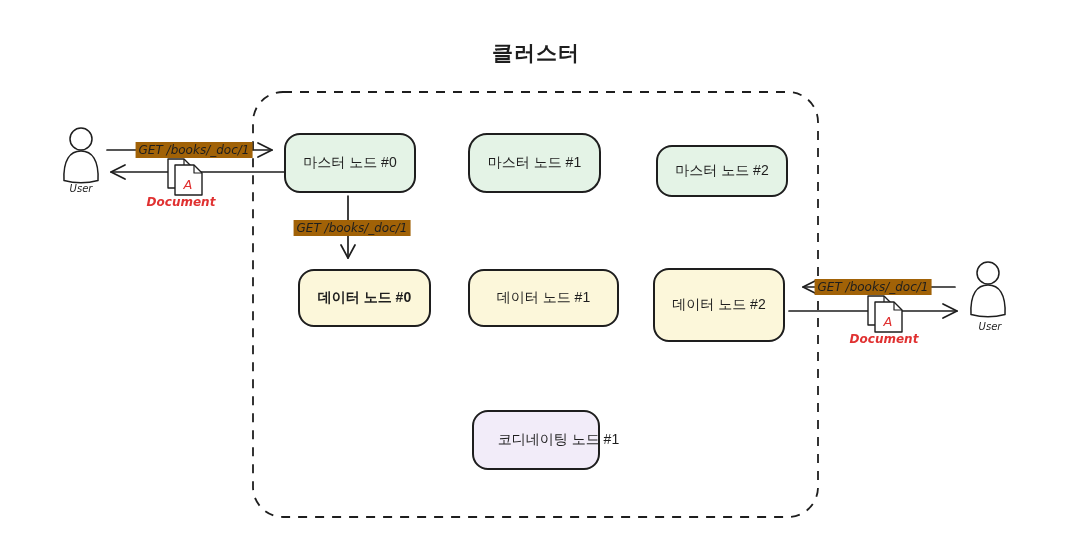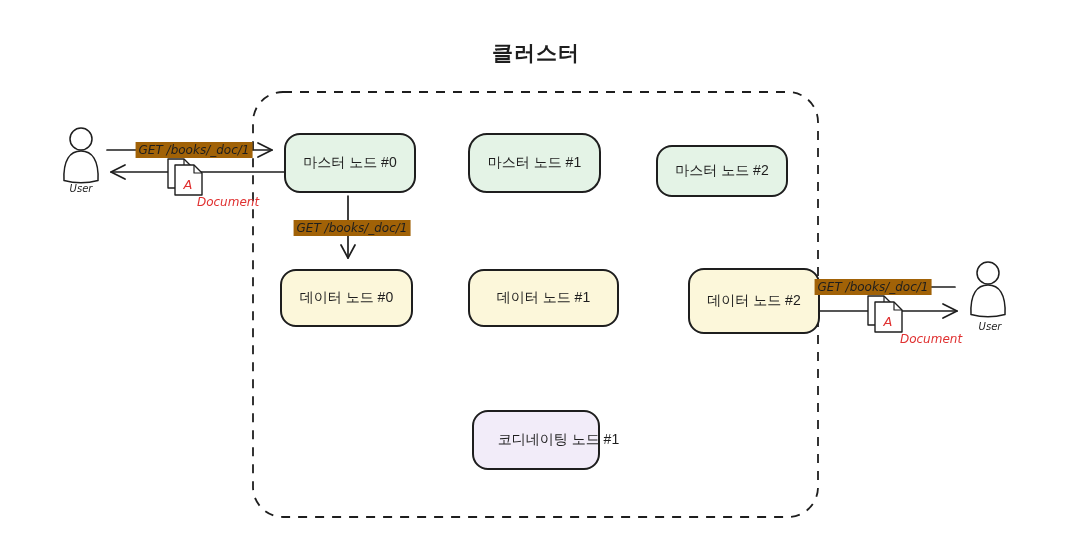--- a/index.html
+++ b/index.html
@@ -29,21 +29,21 @@
   .node.master{background:var(--master-fill);}
   .node.data{background:var(--data-fill);}
   .node.coordinating{background:var(--coordinating-fill);padding-left:45px;}
   .hand{
     position:absolute;z-index:3;transform:translate(-50%,-50%);
     font-family:"DejaVu Sans",sans-serif;font-style:italic;
     color:var(--stroke);white-space:nowrap;
   }
   .get-label{font-size:12px;background:#a16207;padding:1px 3px;}
   .user-label{font-size:10px;}
-  .doc-label{font-size:12px;color:var(--accent-red);font-weight:normal;margin-left:47px;}
+  .doc-label{font-size:12px;color:var(--accent-red);font-weight:bold;}
   .sheet{fill:#ffffff;stroke:var(--stroke);stroke-width:1.4;stroke-linejoin:round;}
   .fold{fill:none;stroke:var(--stroke);stroke-width:1.2;stroke-linejoin:round;}
   .arrow{fill:none;stroke:var(--stroke);stroke-width:1.7;stroke-linecap:round;stroke-linejoin:round;}
   .figure{fill:#ffffff;stroke:var(--stroke);stroke-width:1.5;}
   .doc-letter{font-family:"DejaVu Sans",sans-serif;font-style:italic;font-size:13px;fill:var(--accent-red);text-anchor:middle;}
 </style>
 </head>
 <body>
 
 <div class="canvas">
@@ -103,23 +103,23 @@
       <text class="doc-letter" x="888" y="326">A</text>
     </g>
   </svg>
 
   <div class="title" style="left:536px;top:53px;">클러스터</div>
 
   <div class="node master" style="left:284px;top:133px;width:132px;height:60px;">마스터 노드 #0</div>
   <div class="node master" style="left:468px;top:133px;width:133px;height:60px;border-radius:19px;">마스터 노드 #1</div>
   <div class="node master" style="left:656px;top:133px;width:132px;height:52px;margin-top:12px;">마스터 노드 #2</div>
 
-  <div class="node data" style="left:280px;top:269px;width:133px;height:58px;">데이터 노드 #0</div>
+  <div class="node data" style="left:298px;top:269px;width:133px;height:58px;font-weight:bold;">데이터 노드 #0</div>
   <div class="node data" style="left:468px;top:269px;width:151px;height:58px;">데이터 노드 #1</div>
-  <div class="node data" style="left:688px;top:268px;width:132px;height:66px;">데이터 노드 #2</div>
+  <div class="node data" style="left:653px;top:268px;width:132px;height:74px;">데이터 노드 #2</div>
 
   <div class="node coordinating" style="left:472px;top:410px;width:128px;height:60px;">코디네이팅 노드 #1</div>
 
   <div class="hand get-label" style="left:194px;top:150px;">GET /books/_doc/1</div>
   <div class="hand get-label" style="left:352px;top:228px;">GET /books/_doc/1</div>
   <div class="hand get-label" style="left:873px;top:287px;">GET /books/_doc/1</div>
 
   <div class="hand user-label" style="left:81px;top:188px;">User</div>
   <div class="hand user-label" style="left:990px;top:326px;">User</div>
 

